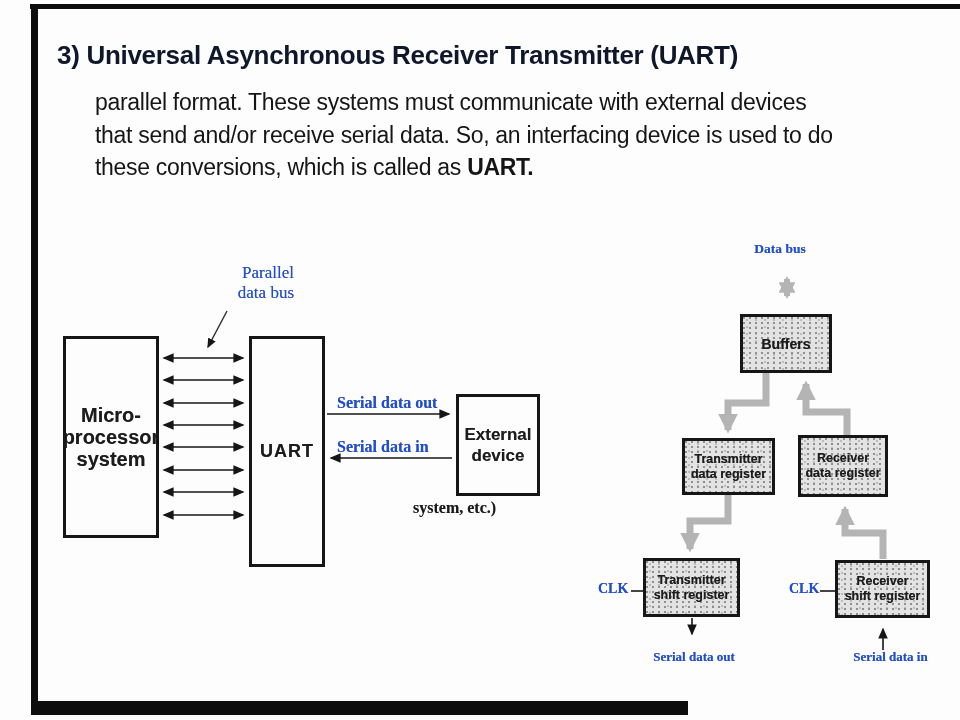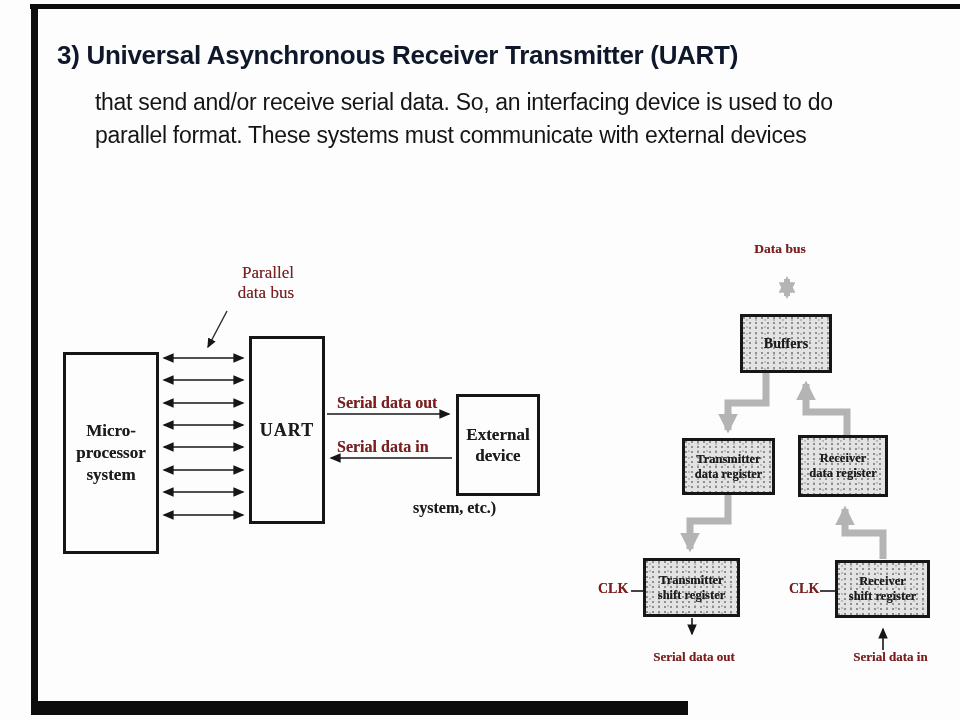--- a/index.html
+++ b/index.html
@@ -14,28 +14,28 @@
          color:#0f172a;letter-spacing:-0.3px;white-space:nowrap;}
   .body-text{position:absolute;left:57px;top:86px;font-size:23px;line-height:32.6px;
          color:#151515;letter-spacing:-0.3px;}
   .body-text .cont{margin-left:38px;}
   .body-text b{font-weight:bold;}
   .body-text div{white-space:nowrap;}
 
   
   .dbox{position:absolute;border:3px solid #161616;box-sizing:border-box;
         display:flex;flex-direction:column;align-items:center;justify-content:center;
-        text-align:left;font-family:Liberation Serif, serif;color:#1c1c1c;
+        text-align:left;font-family:Liberation Sans, sans-serif;color:#1c1c1c;
         text-shadow:0 0 0.5px rgba(20,20,20,0.55);}
-  .dlabel{position:absolute;font-family:"Liberation Serif",serif;color:#7f1d1d;
+  .dlabel{position:absolute;font-family:"Liberation Serif",serif;color:#1d4ed8;
         text-shadow:0 0 0.5px rgba(30,30,30,0.5);white-space:nowrap;}
 
   
-  .micro{left:63px;top:336px;width:96px;height:202px;font-size:17px;font-weight:600;line-height:22px;margin-top:16px;}
-  .uartb{left:249px;top:336px;width:76px;height:188px;font-size:18px;font-weight:600;letter-spacing:1px;}
+  .micro{left:63px;top:336px;width:96px;height:202px;font-size:20px;font-weight:600;line-height:22px;}
+  .uartb{left:249px;top:336px;width:76px;height:231px;font-size:18px;font-weight:600;letter-spacing:1px;}
   .extb{left:456px;top:394px;width:84px;height:102px;font-size:17px;font-weight:bold;line-height:21px;}
 
   
   .sbox{background-color:#e3e3e3;
         background-image:radial-gradient(circle at 1px 1px,#8f8f8f 0.8px,transparent 0.95px),
                          radial-gradient(circle at 4px 3px,#bcbcbc 0.9px,transparent 1.05px);
         background-size:6px 5px,9px 7px;}
   .buffers{left:740px;top:314px;width:92px;height:59px;font-size:14px;font-weight:600;}
   .tdr{left:682px;top:438px;width:93px;height:57px;font-size:12.5px;font-weight:600;line-height:15px;}
   .rdr{left:798px;top:435px;width:90px;height:62px;font-size:12.5px;font-weight:600;line-height:15px;}
@@ -57,22 +57,23 @@
 </style>
 </head>
 <body>
 
 <div class="frame" style="left:30px;top:4px;width:930px;height:5px;"></div>
 <div class="frame" style="left:31px;top:4px;width:7px;height:711px;"></div>
 <div class="frame" style="left:31px;top:701px;width:657px;height:14px;"></div>
 
 <div class="title">3) Universal Asynchronous Receiver Transmitter (UART)</div>
 <div class="body-text">
+  <div class="cont">parallel format. These systems must communicate with external devices</div>
   <div class="cont">that send and/or receive serial data. So, an interfacing device is used to do</div>
-  <div class="cont">parallel format. These systems must communicate with external devices</div>
+  <div class="cont"><span>these conversions, which is called as </span><b>UART.</b></div>
 </div>
 
 <svg width="960" height="720" viewBox="0 0 960 720">
   <defs>
     <marker id="bm" markerUnits="strokeWidth" markerWidth="7" markerHeight="6" refX="6" refY="3" orient="auto">
       <path d="M0,0 L7,3 L0,6 Z" fill="#161616"></path>
     </marker>
     <marker id="bms" markerUnits="strokeWidth" markerWidth="7" markerHeight="6" refX="6" refY="3" orient="auto-start-reverse">
       <path d="M0,0 L7,3 L0,6 Z" fill="#161616"></path>
     </marker>

